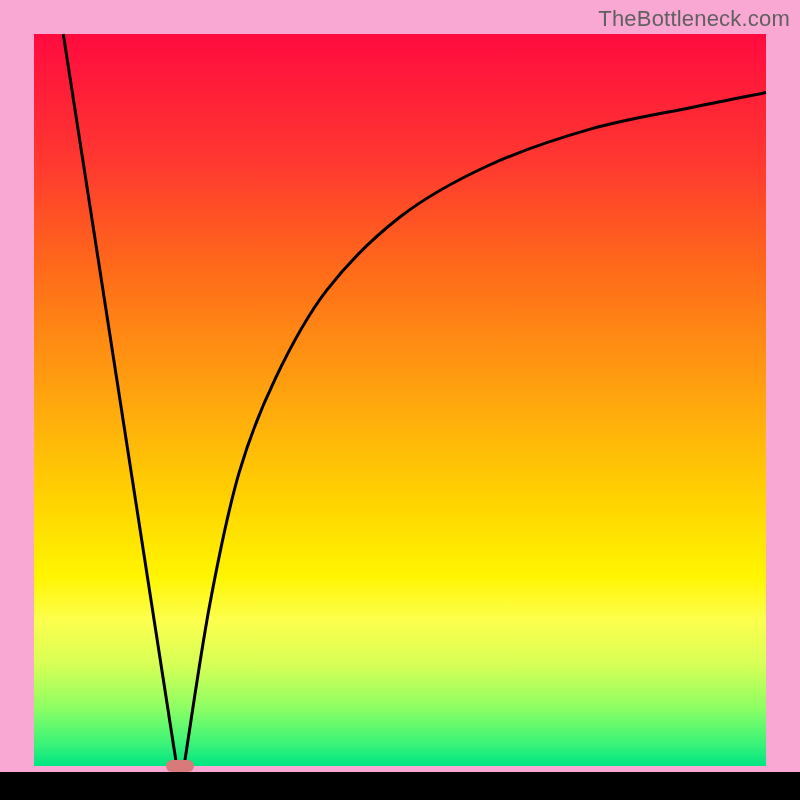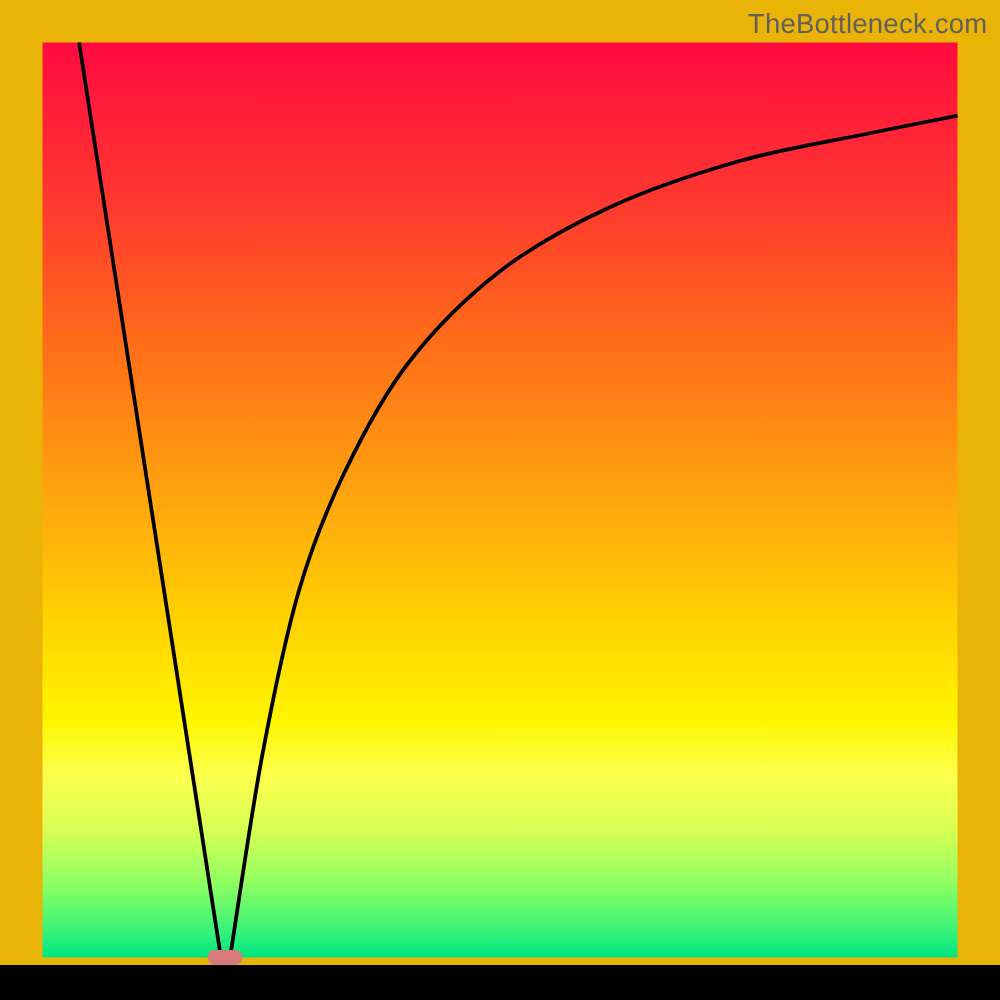--- a/index.html
+++ b/index.html
@@ -8,21 +8,21 @@
     width: 800px;
     height: 800px;
     background: #000;
     overflow: hidden;
     font-family: Arial, Helvetica, sans-serif;
   }
   .frame {
     position: relative;
     width: 800px;
     height: 772px;
-    background: #eab308;
+    background: #f9a8d4;
   }
   .plot-area {
     position: absolute;
     left: 34px;
     top: 34px;
     width: 732px;
     height: 732px;
     
     background: linear-gradient(to bottom,
       #ff0b3e 0%,

